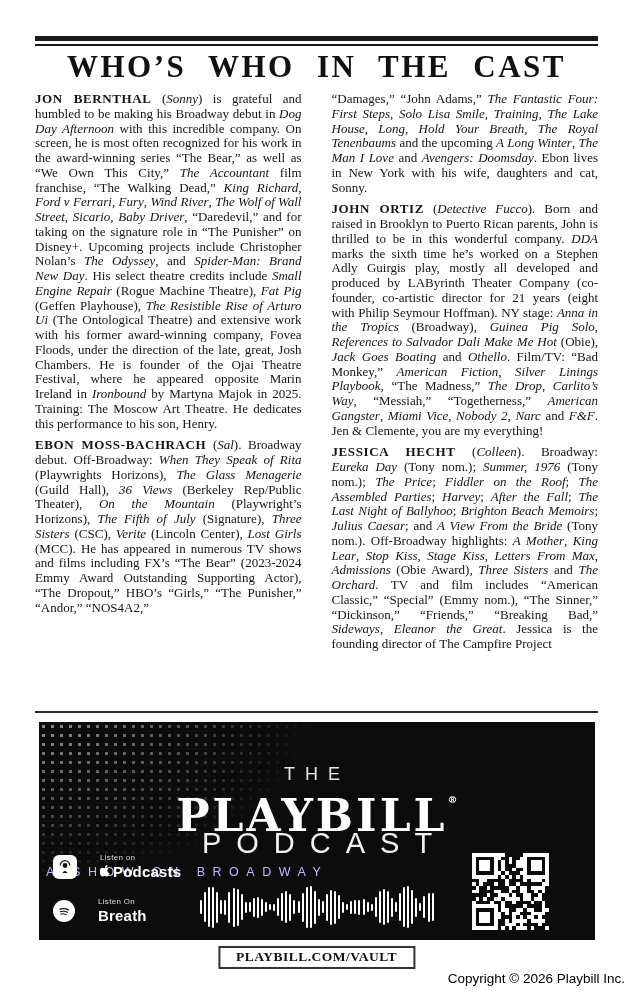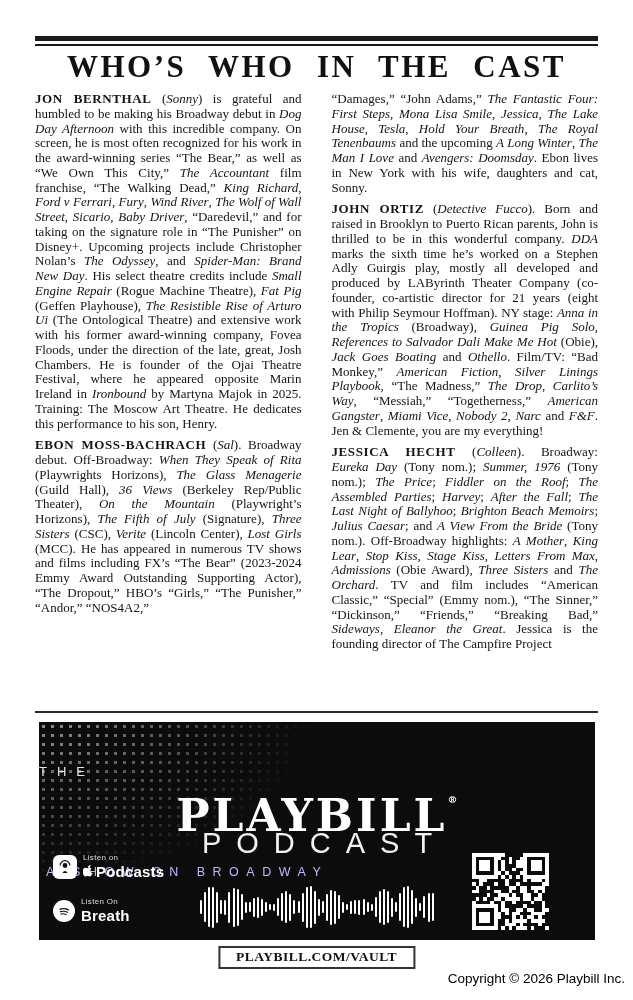--- a/index.html
+++ b/index.html
@@ -24,33 +24,33 @@
 
   
   .ad{position:absolute;left:39px;top:722px;width:556px;height:218px;background:#0c0c0c;color:#fff;
       font-family:"Liberation Sans", sans-serif;overflow:hidden;}
   .dots{position:absolute;left:0;top:0;width:350px;height:200px;
       background-image:radial-gradient(circle,#909090 1.6px,transparent 2px);background-size:9px 9px;}
   .dots-fade{position:absolute;left:0;top:0;width:350px;height:200px;
       background:radial-gradient(ellipse 360px 210px at 0% 0%, rgba(12,12,12,0) 0%, rgba(12,12,12,.5) 42%, #0c0c0c 75%);}
   .ad-headline{position:absolute;top:9px;left:0;right:0;text-align:center;font-weight:bold;
       font-size:14.5px;letter-spacing:2.6px;color:#fff;white-space:nowrap;}
-  .ad-the{position:absolute;top:42px;left:0;right:0;text-align:left;font-size:13px;letter-spacing:10px;color:#e6e6e6;}
+  .ad-the{position:absolute;top:42px;left:0;right:0;text-align:center;font-size:18px;letter-spacing:10px;color:#e6e6e6;}
   .ad-brand{position:absolute;top:54px;left:0;right:0;text-align:center;
       font-family:"DejaVu Serif", serif;font-weight:bold;font-size:44px;letter-spacing:3px;color:#fff;line-height:48px;}
   .ad-brand sup{font-size:10px;vertical-align:28px;letter-spacing:0;}
   .ad-podcast{position:absolute;top:105px;left:0;right:0;text-align:center;
       font-size:29px;font-weight:100;letter-spacing:15px;color:#f2f2f2;line-height:32px;text-indent:15px;}
   .ad-tagline{position:absolute;top:143px;left:0;right:0;text-align:left;
       font-size:12.5px;letter-spacing:7.5px;color:#c4b5fd;text-indent:7px;}
   .wave{position:absolute;top:163px;left:50%;transform:translateX(-50%);
       width:234px;height:44px;display:flex;align-items:center;justify-content:space-between;}
   .wave i{display:block;width:2px;background:#fff;border-radius:1px;}
 
-  .badge{position:absolute;left:14px;display:flex;align-items:center;gap:6px;color:#fff;}
+  .badge{position:absolute;left:14px;display:flex;align-items:center;gap:23px;color:#fff;}
   .badge .txt{display:flex;flex-direction:column;line-height:1;}
   .badge .small{font-size:8px;color:#ddd;margin-bottom:2px;letter-spacing:.3px;}
   .badge .big{font-size:15px;font-weight:bold;letter-spacing:.2px;display:flex;align-items:flex-start;gap:2px;}
   .badge-apple{top:132px;}
   .badge-spotify{top:176px;}
   .ap-icon{width:24px;height:24px;border-radius:6px;background:#fff;display:flex;align-items:center;justify-content:center;}
   .sp-icon{width:22px;height:22px;border-radius:50%;background:#fff;display:flex;align-items:center;justify-content:center;}
 
   .qr{position:absolute;right:46px;top:131px;width:77px;height:77px;display:grid;
       grid-template-columns:repeat(21,1fr);grid-template-rows:repeat(21,1fr);}
@@ -73,21 +73,21 @@
   <div class="rule-thin"></div>
 
   <div class="page-title">WHO’S WHO IN THE CAST</div>
 
   <div class="columns">
     <div class="col">
       <p class="bio"><b>JON BERNTHAL</b> (<i>Sonny</i>) is grateful and humbled to be making his Broadway debut in <i>Dog Day Afternoon</i> with this incredible company. On screen, he is most often recognized for his work in the award-winning series “The Bear,” as well as “We Own This City,” <i>The Accountant</i> film franchise, “The Walking Dead,” <i>King Richard</i>, <i>Ford v Ferrari</i>, <i>Fury</i>, <i>Wind River</i>, <i>The Wolf of Wall Street</i>, <i>Sicario</i>, <i>Baby Driver</i>, “Daredevil,” and for taking on the signature role in “The Punisher” on Disney+. Upcoming projects include Christopher Nolan’s <i>The Odyssey</i>, and <i>Spider-Man: Brand New Day</i>. His select theatre credits include <i>Small Engine Repair</i> (Rogue Machine Theatre), <i>Fat Pig</i> (Geffen Playhouse), <i>The Resistible Rise of Arturo Ui</i> (The Ontological Theatre) and extensive work with his former award-winning company, Fovea Floods, under the direction of the late, great, Josh Chambers. He is founder of the Ojai Theatre Festival, where he appeared opposite Marin Ireland in <i>Ironbound</i> by Martyna Majok in 2025. Training: The Moscow Art Theatre. He dedicates this performance to his son, Henry.</p>
       <p class="bio"><b>EBON MOSS-BACHRACH</b> (<i>Sal</i>). Broadway debut. Off-Broadway: <i>When They Speak of Rita</i> (Playwrights Horizons), <i>The Glass Menagerie</i> (Guild Hall), <i>36 Views</i> (Berkeley Rep/Public Theater), <i>On the Mountain</i> (Playwright’s Horizons), <i>The Fifth of July</i> (Signature), <i>Three Sisters</i> (CSC), <i>Verite</i> (Lincoln Center), <i>Lost Girls</i> (MCC). He has appeared in numerous TV shows and films including FX’s “The Bear” (2023-2024 Emmy Award Outstanding Supporting Actor), “The Dropout,” HBO’s “Girls,” “The Punisher,” “Andor,” “NOS4A2,”</p>
     </div>
     <div class="col">
-      <p class="bio">“Damages,” “John Adams,” <i>The Fantastic Four: First Steps</i>, <i>Mona Lisa Smile</i>, <i>Jessica</i>, <i>The Lake House</i>, <i>Tesla</i>, <i>Hold Your Breath</i>, <i>The Royal Tenenbaums</i> and the upcoming <i>A Long Winter</i>, <i>The Man I Love</i> and <i>Avengers: Doomsday</i>. Ebon lives in New York with his wife, daughters and cat, Sonny.</p>
+      <p class="bio">“Damages,” “John Adams,” <i>The Fantastic Four: First Steps</i>, <i>Solo Lisa Smile</i>, <i>Training</i>, <i>The Lake House</i>, <i>Long</i>, <i>Hold Your Breath</i>, <i>The Royal Tenenbaums</i> and the upcoming <i>A Long Winter</i>, <i>The Man I Love</i> and <i>Avengers: Doomsday</i>. Ebon lives in New York with his wife, daughters and cat, Sonny.</p>
       <p class="bio"><b>JOHN ORTIZ</b> (<i>Detective Fucco</i>). Born and raised in Brooklyn to Puerto Rican parents, John is thrilled to be in this wonderful company. <i>DDA</i> marks the sixth time he’s worked on a Stephen Adly Guirgis play, mostly all developed and produced by LAByrinth Theater Company (co-founder, co-artistic director for 21 years (eight with Philip Seymour Hoffman). NY stage: <i>Anna in the Tropics</i> (Broadway), <i>Guinea Pig Solo</i>, <i>References to Salvador Dali Make Me Hot</i> (Obie), <i>Jack Goes Boating</i> and <i>Othello</i>. Film/TV: “Bad Monkey,” <i>American Fiction</i>, <i>Silver Linings Playbook</i>, “The Madness,” <i>The Drop</i>, <i>Carlito’s Way</i>, “Messiah,” “Togetherness,” <i>American Gangster</i>, <i>Miami Vice</i>, <i>Nobody 2</i>, <i>Narc</i> and <i>F&amp;F</i>. Jen &amp; Clemente, you are my everything!</p>
       <p class="bio"><b>JESSICA HECHT</b> (<i>Colleen</i>). Broadway: <i>Eureka Day</i> (Tony nom.); <i>Summer, 1976</i> (Tony nom.); <i>The Price</i>; <i>Fiddler on the Roof</i>; <i>The Assembled Parties</i>; <i>Harvey</i>; <i>After the Fall</i>; <i>The Last Night of Ballyhoo</i>; <i>Brighton Beach Memoirs</i>; <i>Julius Caesar</i>; and <i>A View From the Bride</i> (Tony nom.). Off-Broadway highlights: <i>A Mother</i>, <i>King Lear</i>, <i>Stop Kiss</i>, <i>Stage Kiss</i>, <i>Letters From Max</i>, <i>Admissions</i> (Obie Award), <i>Three Sisters</i> and <i>The Orchard</i>. TV and film includes “American Classic,” “Special” (Emmy nom.), “The Sinner,” “Dickinson,” “Friends,” “Breaking Bad,” <i>Sideways</i>, <i>Eleanor the Great</i>. Jessica is the founding director of The Campfire Project</p>
     </div>
   </div>
 
   <div class="divider"></div>
 
   <div class="ad">
     <div class="dots"></div>
     <div class="dots-fade"></div>

